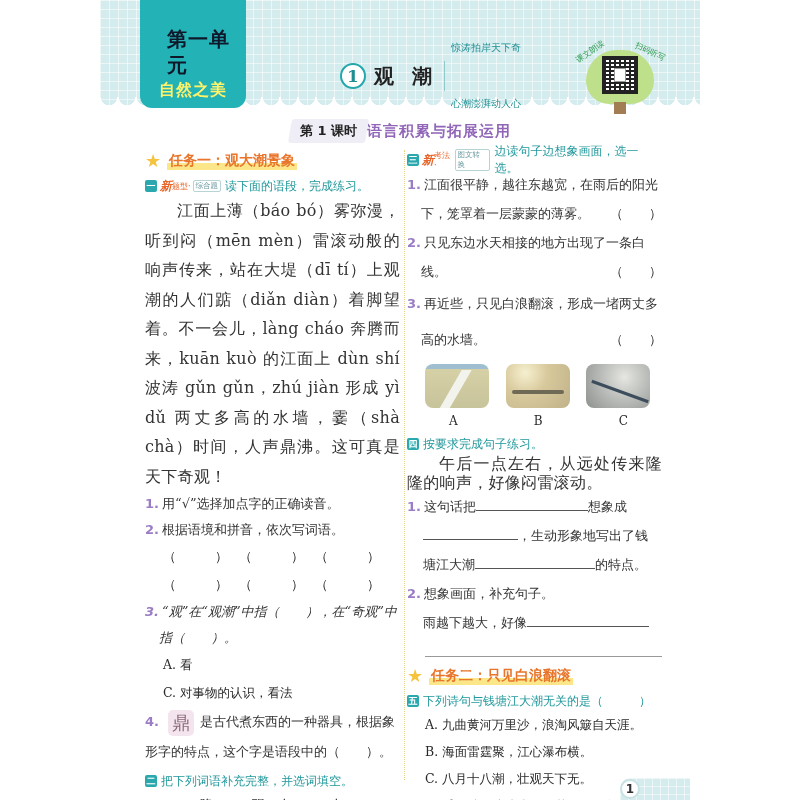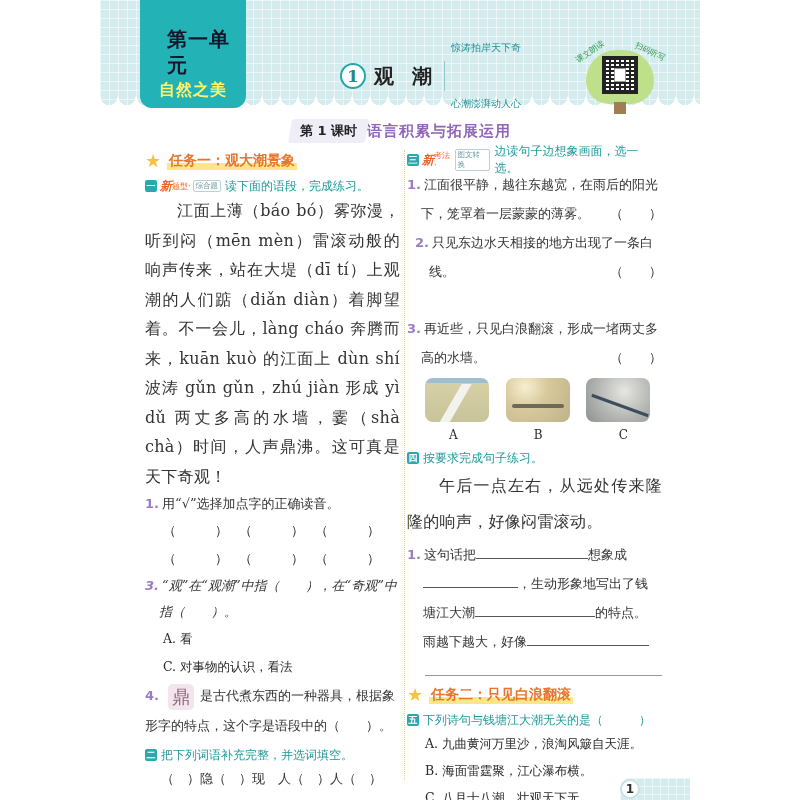--- a/index.html
+++ b/index.html
@@ -190,20 +190,23 @@
       <span class="qtext">读下面的语段，完成练习。</span>
     </div>
 
     <div class="passage">
       <p>江面上薄（báo bó）雾弥漫，听到闷（mēn mèn）雷滚动般的响声传来，站在大堤（dī tí）上观潮的人们踮（diǎn diàn）着脚望着。不一会儿，làng cháo 奔腾而来，kuān kuò 的江面上 dùn shí 波涛 gǔn gǔn，zhú jiàn 形成 yì dǔ 两丈多高的水墙，霎（shà chà）时间，人声鼎沸。这可真是天下奇观！</p>
     </div>
 
     <div class="item">
       <span class="n">1.</span><span>用“√”选择加点字的正确读音。</span>
     </div>
+    <div class="item">
+      <span class="n">2.</span><span>根据语境和拼音，依次写词语。</span>
+    </div>
     <div class="blank-row">
       <span>（　　　）</span>
       <span>（　　　）</span>
       <span>（　　　）</span>
     </div>
     <div class="blank-row">
       <span>（　　　）</span>
       <span>（　　　）</span>
       <span>（　　　）</span>
     </div>
@@ -239,57 +242,60 @@
       <span class="qnum">三</span>
       <span class="badge-new">新</span>
       <span class="badge-type">考法·</span>
       <span class="badge-kind">图文转换</span>
       <span class="qtext">边读句子边想象画面，选一选。</span>
     </div>
 
     <div class="item" style="padding-left:14px; text-indent:-14px; line-height:29px;">
       <span class="n">1.</span><span>江面很平静，越往东越宽，在雨后的阳光下，笼罩着一层蒙蒙的薄雾。</span><span style="float:right;">（　　）</span>
     </div>
-    <div class="item" style="padding-left:14px; text-indent:-14px; line-height:29px;margin-left:8px;">
+    <div class="item" style="padding-left:14px; text-indent:-14px; line-height:29px;">
       <span class="n">2.</span><span>只见东边水天相接的地方出现了一条白线。</span><span style="float:right;">（　　）</span>
     </div>
-    <div class="item" style="padding-left:14px; text-indent:-14px; line-height:29px;margin-top:28px;">
+    <div class="item" style="padding-left:14px; text-indent:-14px; line-height:36px;">
       <span class="n">3.</span><span>再近些，只见白浪翻滚，形成一堵两丈多高的水墙。</span><span style="float:right;">（　　）</span>
     </div>
 
     <div class="pic-row">
       <div class="pic pic-a"></div>
       <div class="pic pic-b"></div>
       <div class="pic pic-c"></div>
     </div>
     <div class="pic-labels">
       <span>A</span>
       <span>B</span>
       <span>C</span>
     </div>
 
     <div class="qhead">
       <span class="qnum">四</span>
       <span class="qtext">按要求完成句子练习。</span>
     </div>
-    <div class="passage" style="line-height:36px;">
+    <div class="passage" style="line-height:19px;">
       <p>午后一点左右，从远处传来隆隆的响声，好像闷雷滚动。</p>
     </div>
     <div class="item" style="line-height:29px;">
       <div>
         <span class="n">1.</span><span>这句话把</span><span class="line" style="width:112px;"></span><span>想象成</span>
       </div>
       <div class="indent">
         <span class="line" style="width:95px;"></span><span>，生动形象地写出了钱</span>
       </div>
       <div class="indent">
         <span>塘江大潮</span><span class="line" style="width:120px;"></span><span>的特点。</span>
       </div>
     </div>
     <div class="item" style="line-height:29px;">
+      <div>
+        <span class="n">2.</span><span>想象画面，补充句子。</span>
+      </div>
       <div class="indent">
         <span>雨越下越大，好像</span><span class="line" style="width:122px;"></span>
       </div>
     </div>
     <div class="fullline"></div>
 
     <div class="task" style="margin-top:2px;">
       <span class="star">★</span>
       <span class="task-label">任务二：只见白浪翻滚</span>
     </div>

